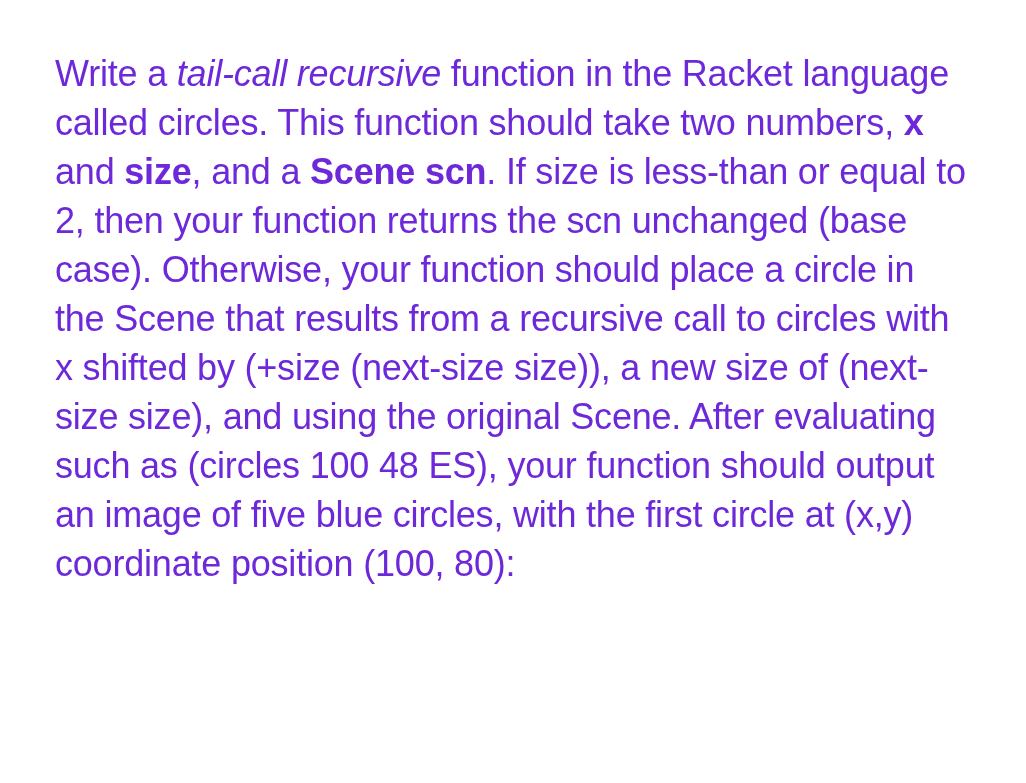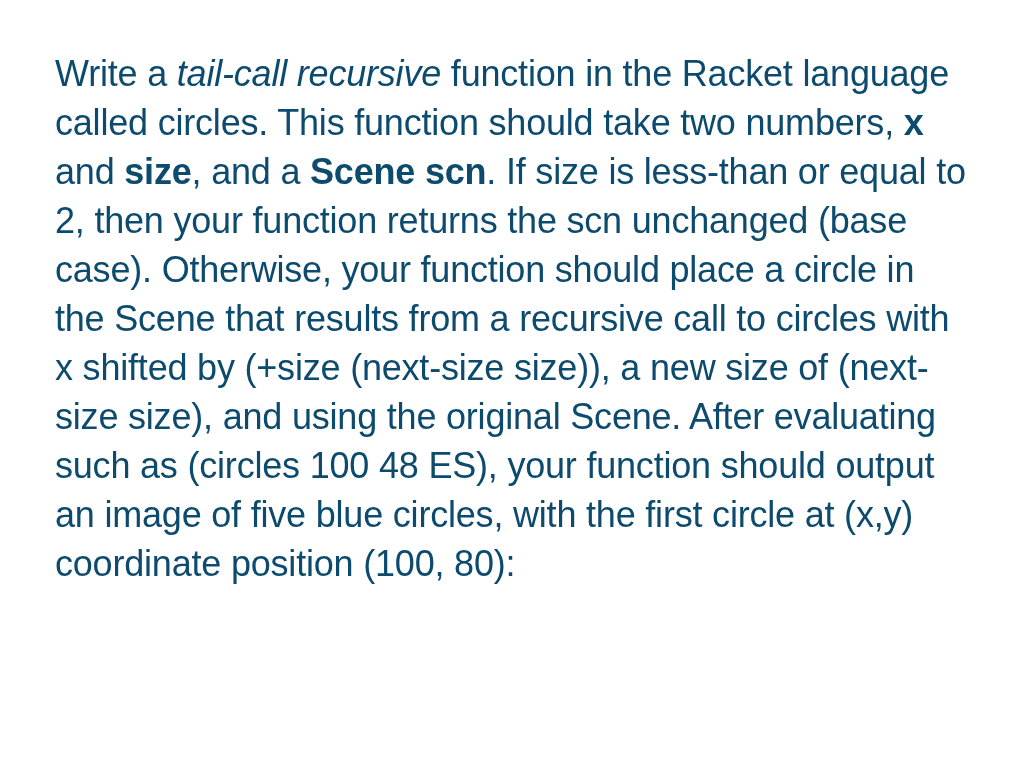--- a/index.html
+++ b/index.html
@@ -10,21 +10,21 @@
     body {
       width: 1026px;
       height: 783px;
       background: #ffffff;
       font-family: -apple-system, BlinkMacSystemFont, "Segoe UI", Helvetica, Arial, sans-serif;
       padding: 50px 55px;
     }
     .paragraph {
       font-size: 36px;
       line-height: 1.36;
-      color: #0c4a6e;
+      color: #6d28d9;
       letter-spacing: -0.2px;
     }
     .italic {
       font-style: italic;
     }
     .bold {
       font-weight: 700;
     }
   </style>
 </head>

